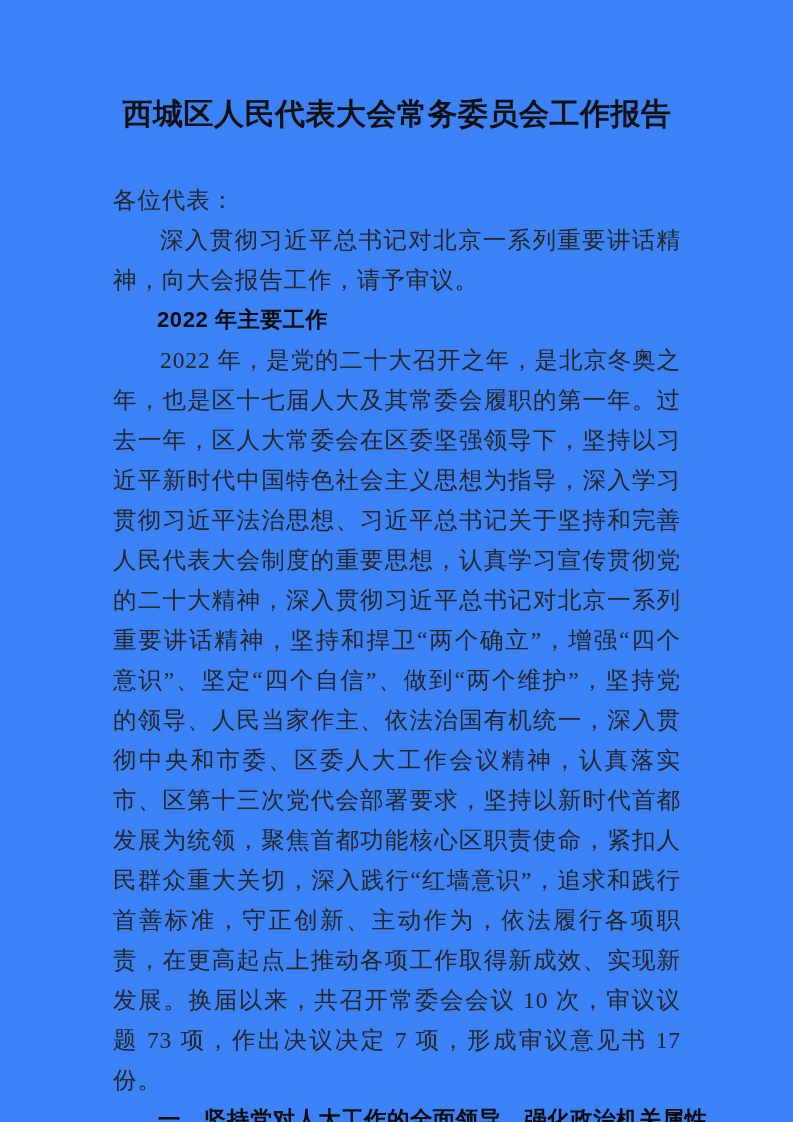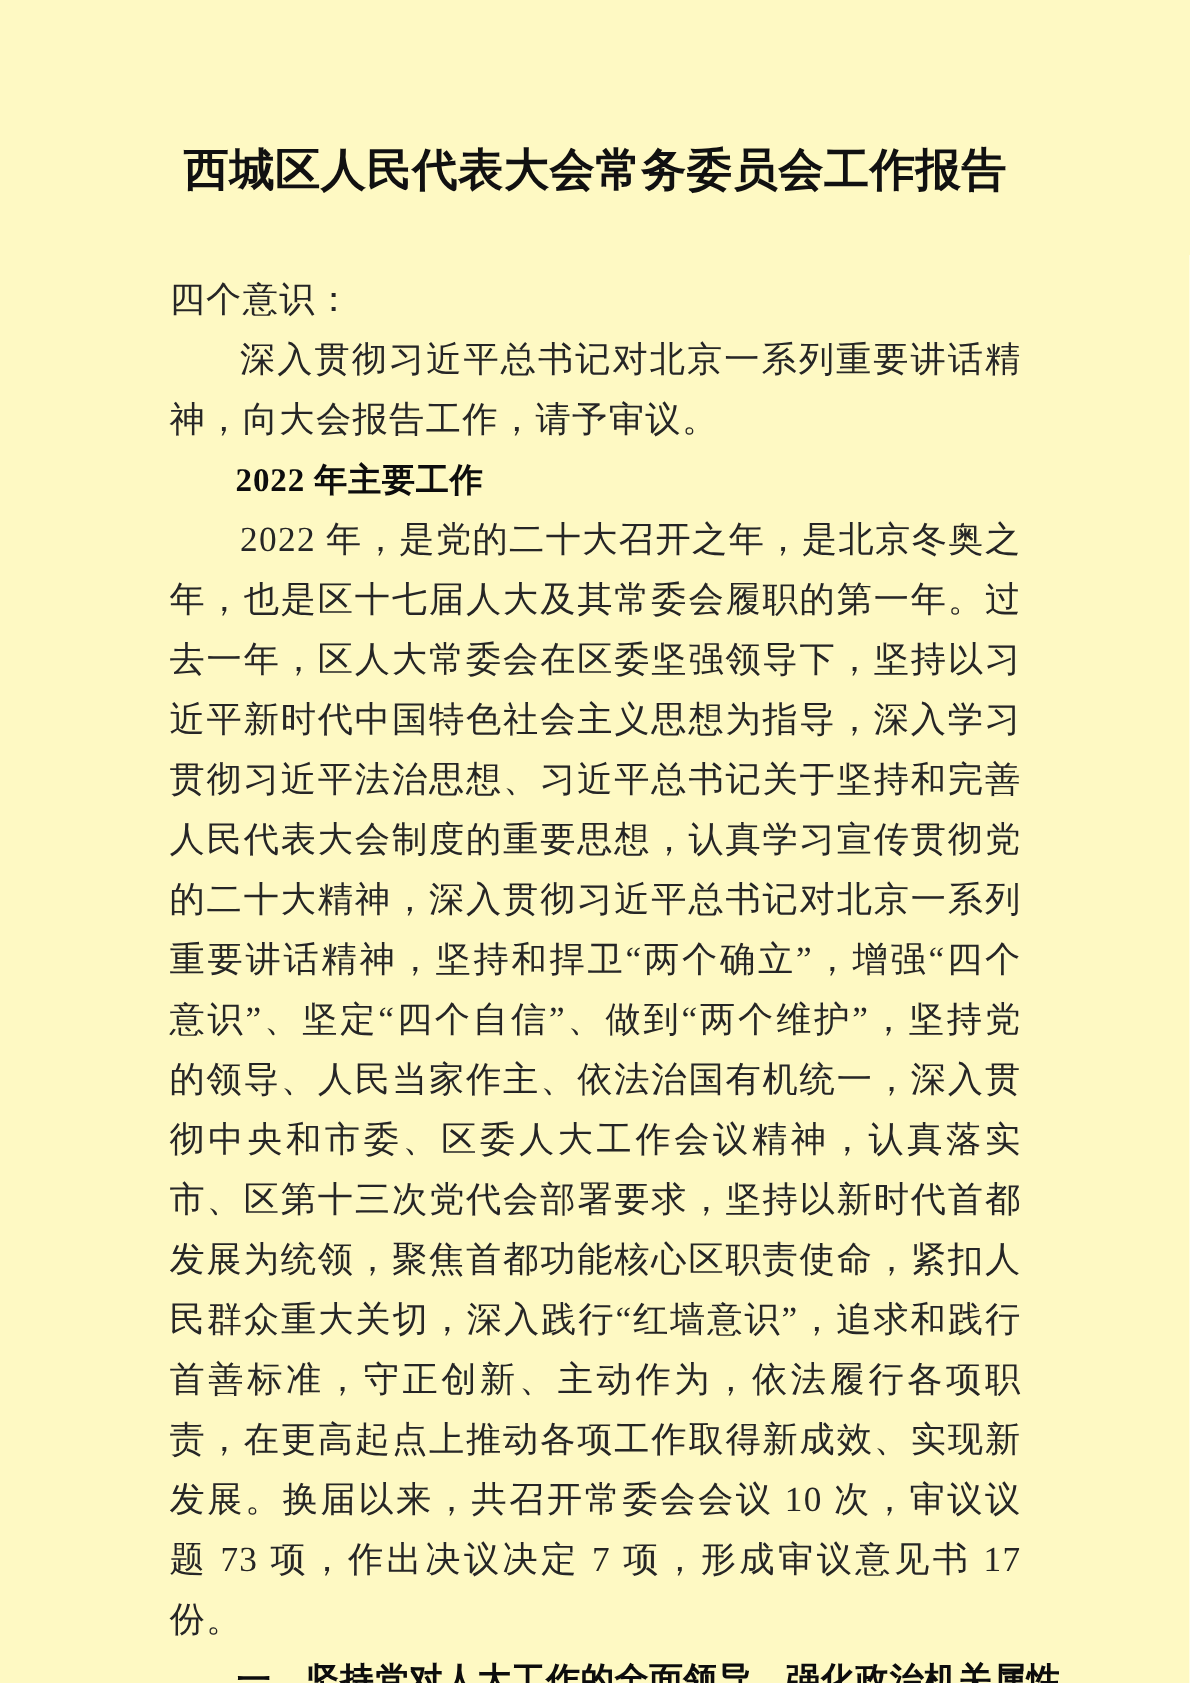--- a/index.html
+++ b/index.html
@@ -15,21 +15,21 @@
     color: #1a1a1a;
     -webkit-font-smoothing: antialiased;
   }
 
   .page {
     position: relative;
     width: 793px;
     height: 1122px;
     box-sizing: border-box;
     padding: 0;
-    background: #fef9c3;
+    background: #3b82f6;
   }
 
   .content {
     position: absolute;
     left: 113px;
     top: 0;
     width: 568px;
   }
 
   
@@ -68,21 +68,21 @@
     color: #262626;
     text-indent: 2em;
     text-align: justify;
     text-justify: inter-character;
     text-align-last: left;
   }
 
   
   .sec-heading {
     margin: 0;
-    font-family: Liberation Serif, serif;
+    font-family: Liberation Sans, sans-serif;
     font-weight: 700;
     font-size: 22px;
     line-height: 40px;
     letter-spacing: 0.6px;
     color: #0d0d0d;
     text-indent: 2em;
     text-align: left;
     white-space: nowrap;
   }
 
@@ -92,21 +92,21 @@
   }
 </style>
 </head>
 <body>
 
 <div class="page">
   <div class="content">
 
     <h1 class="doc-title">西城区人民代表大会常务委员会工作报告</h1>
 
-    <p class="salutation">四个意识：</p>
+    <p class="salutation">各位代表：</p>
 
     <p class="body-para">深入贯彻习近平总书记对北京一系列重要讲话精神，向大会报告工作，请予审议。</p>
 
     <h2 class="sec-heading">2022 年主要工作</h2>
 
     <p class="body-para">2022 年，是党的二十大召开之年，是北京冬奥之年，也是区十七届人大及其常委会履职的第一年。过去一年，区人大常委会在区委坚强领导下，坚持以习近平新时代中国特色社会主义思想为指导，深入学习贯彻习近平法治思想、习近平总书记关于坚持和完善人民代表大会制度的重要思想，认真学习宣传贯彻党的二十大精神，深入贯彻习近平总书记对北京一系列重要讲话精神，坚持和捍卫“两个确立”，增强“四个意识”、坚定“四个自信”、做到“两个维护”，坚持党的领导、人民当家作主、依法治国有机统一，深入贯彻中央和市委、区委人大工作会议精神，认真落实市、区第十三次党代会部署要求，坚持以新时代首都发展为统领，聚焦首都功能核心区职责使命，紧扣人民群众重大关切，深入践行“红墙意识”，追求和践行首善标准，守正创新、主动作为，依法履行各项职责，在更高起点上推动各项工作取得新成效、实现新发展。换届以来，共召开常委会会议 10 次，审议议题 73 项，作出决议决定 7 项，形成审议意见书 17 份。</p>
 
     <h2 class="sec-heading level-1">一、坚持党对人大工作的全面领导，强化政治机关属性</h2>
 
   </div>

